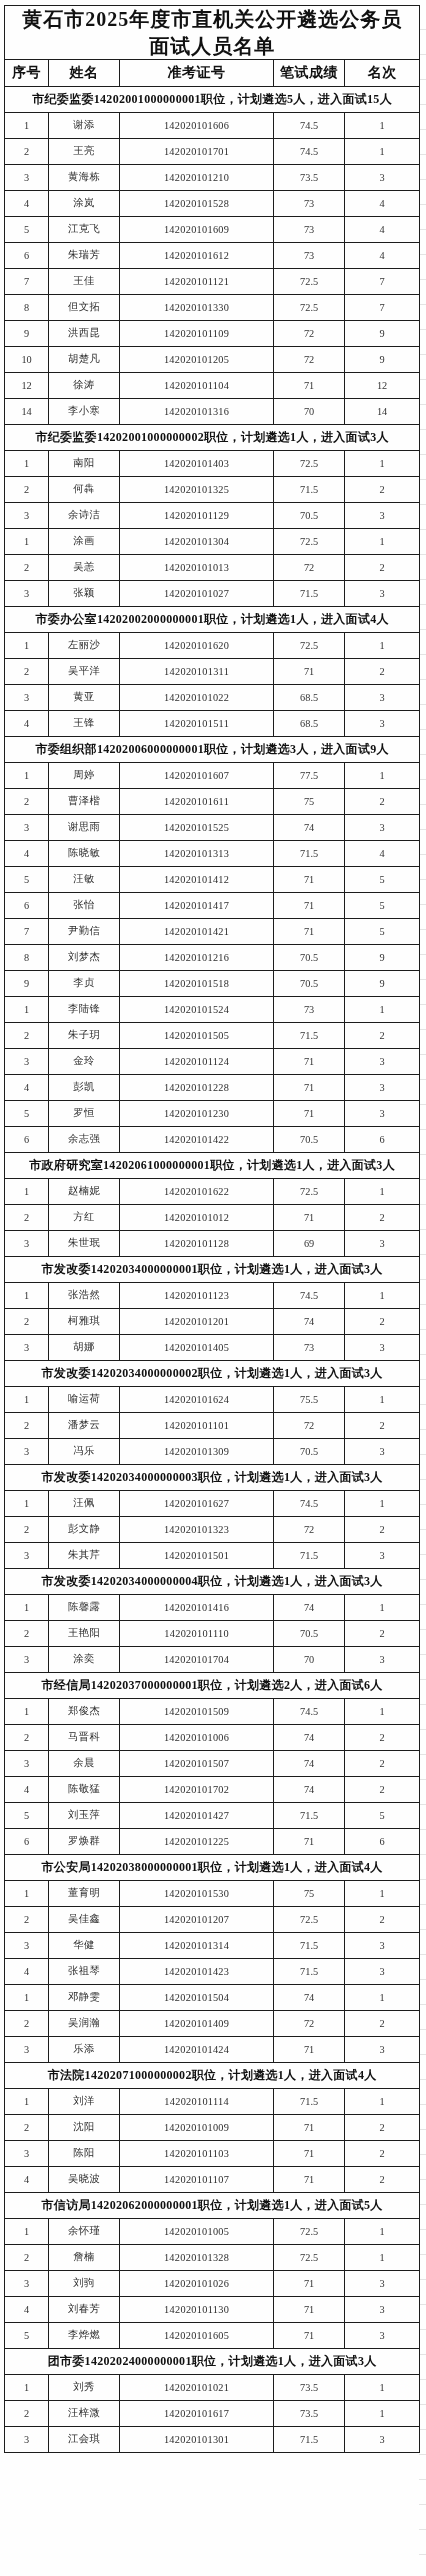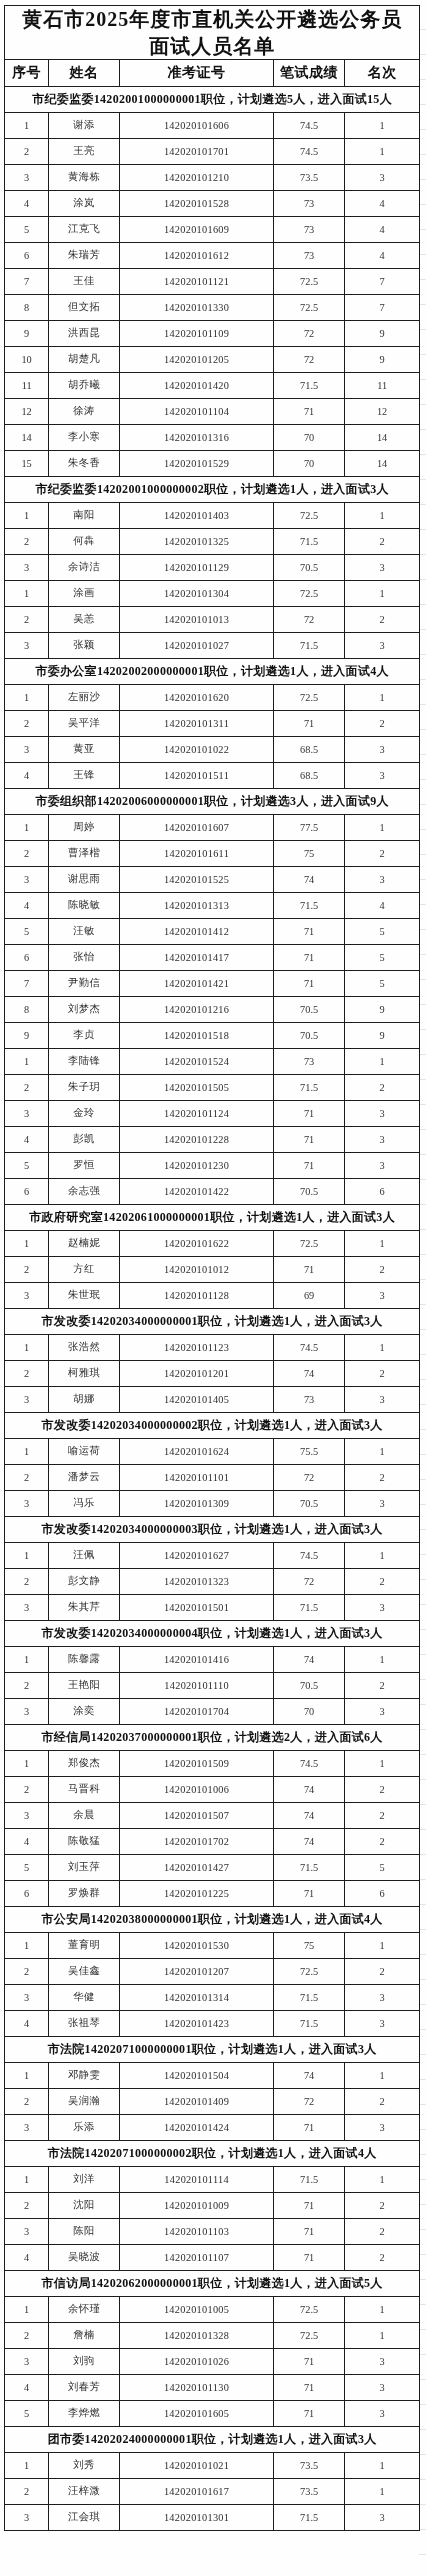--- a/index.html
+++ b/index.html
@@ -150,47 +150,33 @@
           <td class="rank-cell">9</td>
         </tr>
         <tr class="data-row">
           <td class="seq-cell">10</td>
           <td class="name-cell">胡楚凡</td>
           <td class="exam-id-cell">142020101205</td>
           <td class="score-cell">72</td>
           <td class="rank-cell">9</td>
         </tr>
         <tr class="data-row">
-          <td class="seq-cell">11</td>
-          <td class="name-cell">胡乔曦</td>
-          <td class="exam-id-cell">142020101420</td>
-          <td class="score-cell">71.5</td>
-          <td class="rank-cell">11</td>
-        </tr>
-        <tr class="data-row">
           <td class="seq-cell">12</td>
           <td class="name-cell">徐涛</td>
           <td class="exam-id-cell">142020101104</td>
           <td class="score-cell">71</td>
           <td class="rank-cell">12</td>
         </tr>
         <tr class="data-row">
           <td class="seq-cell">14</td>
           <td class="name-cell">李小寒</td>
           <td class="exam-id-cell">142020101316</td>
           <td class="score-cell">70</td>
           <td class="rank-cell">14</td>
         </tr>
-        <tr class="data-row">
-          <td class="seq-cell">15</td>
-          <td class="name-cell">朱冬香</td>
-          <td class="exam-id-cell">142020101529</td>
-          <td class="score-cell">70</td>
-          <td class="rank-cell">14</td>
-        </tr>
         <tr>
           <td colspan="5" class="group-header">市纪委监委14202001000000002职位，计划遴选1人，进入面试3人</td>
         </tr>
         <tr class="data-row">
           <td class="seq-cell">1</td>
           <td class="name-cell">南阳</td>
           <td class="exam-id-cell">142020101403</td>
           <td class="score-cell">72.5</td>
           <td class="rank-cell">1</td>
         </tr>
@@ -556,23 +542,20 @@
           <td class="exam-id-cell">142020101314</td>
           <td class="score-cell">71.5</td>
           <td class="rank-cell">3</td>
         </tr>
         <tr class="data-row">
           <td class="seq-cell">4</td>
           <td class="name-cell">张祖琴</td>
           <td class="exam-id-cell">142020101423</td>
           <td class="score-cell">71.5</td>
           <td class="rank-cell">3</td>
-        </tr>
-        <tr>
-          <td colspan="5" class="group-header">市法院14202071000000001职位，计划遴选1人，进入面试3人</td>
         </tr>
         <tr class="data-row">
           <td class="seq-cell">1</td>
           <td class="name-cell">邓静雯</td>
           <td class="exam-id-cell">142020101504</td>
           <td class="score-cell">74</td>
           <td class="rank-cell">1</td>
         </tr>
         <tr class="data-row">
           <td class="seq-cell">2</td>

